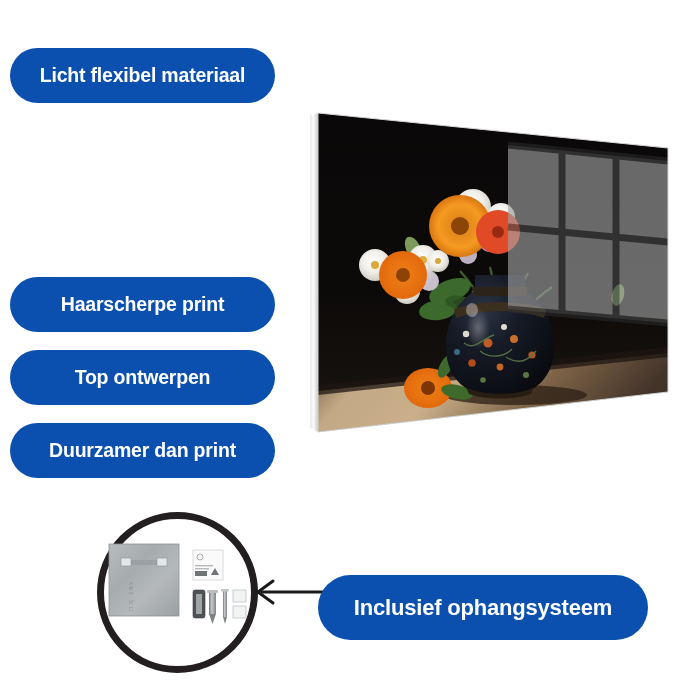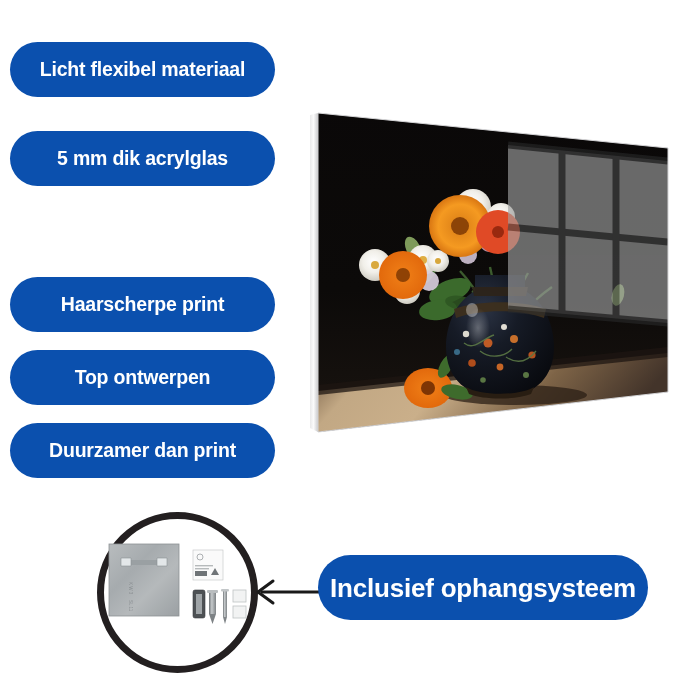--- a/index.html
+++ b/index.html
@@ -43,21 +43,21 @@
     border-radius:50%;
     box-sizing:border-box;
     background:transparent;
   }
   #kit{
     position:absolute;left:10px;top:22px;width:142px;height:104px;
   }
   #arrow-svg{position:absolute;left:245px;top:565px;width:110px;height:55px;}
 
   .badge-callout{
-    left:318px;top:555px;width:330px;height:65px;font-size:26px;
+    left:318px;top:575px;width:330px;height:65px;font-size:22px;
   }
 </style>
 </head>
 <body>
 
 <div id="stage">
 
   <div id="panel-wrap">
     <svg width="380" height="355" viewBox="0 0 380 355" xmlns="http://www.w3.org/2000/svg">
       <defs>
@@ -256,25 +256,22 @@
           </g>
         </g>
 
         <polygon points="208,50 368,66 368,228 208,214" fill="#ffffff" opacity="0.06"></polygon>
       </g>
 
       <polygon points="18,18 368,53 368,297 18,337" fill="none" stroke="#d4d4d6" stroke-width="1"></polygon>
     </svg>
   </div>
 
-  <div class="badge badge-left" style="top:42px">
+  <div class="badge badge-left" style="top:48px">
       <span>Licht flexibel materiaal</span>
-    </div>
-  <div class="badge badge-left" style="top:131px">
-      <span>5 mm dik acrylglas</span>
     </div>
   <div class="badge badge-left" style="top:277px">
       <span>Haarscherpe print</span>
     </div>
   <div class="badge badge-left" style="top:350px">
       <span>Top ontwerpen</span>
     </div>
   <div class="badge badge-left" style="top:423px">
       <span>Duurzamer dan print</span>
     </div>

